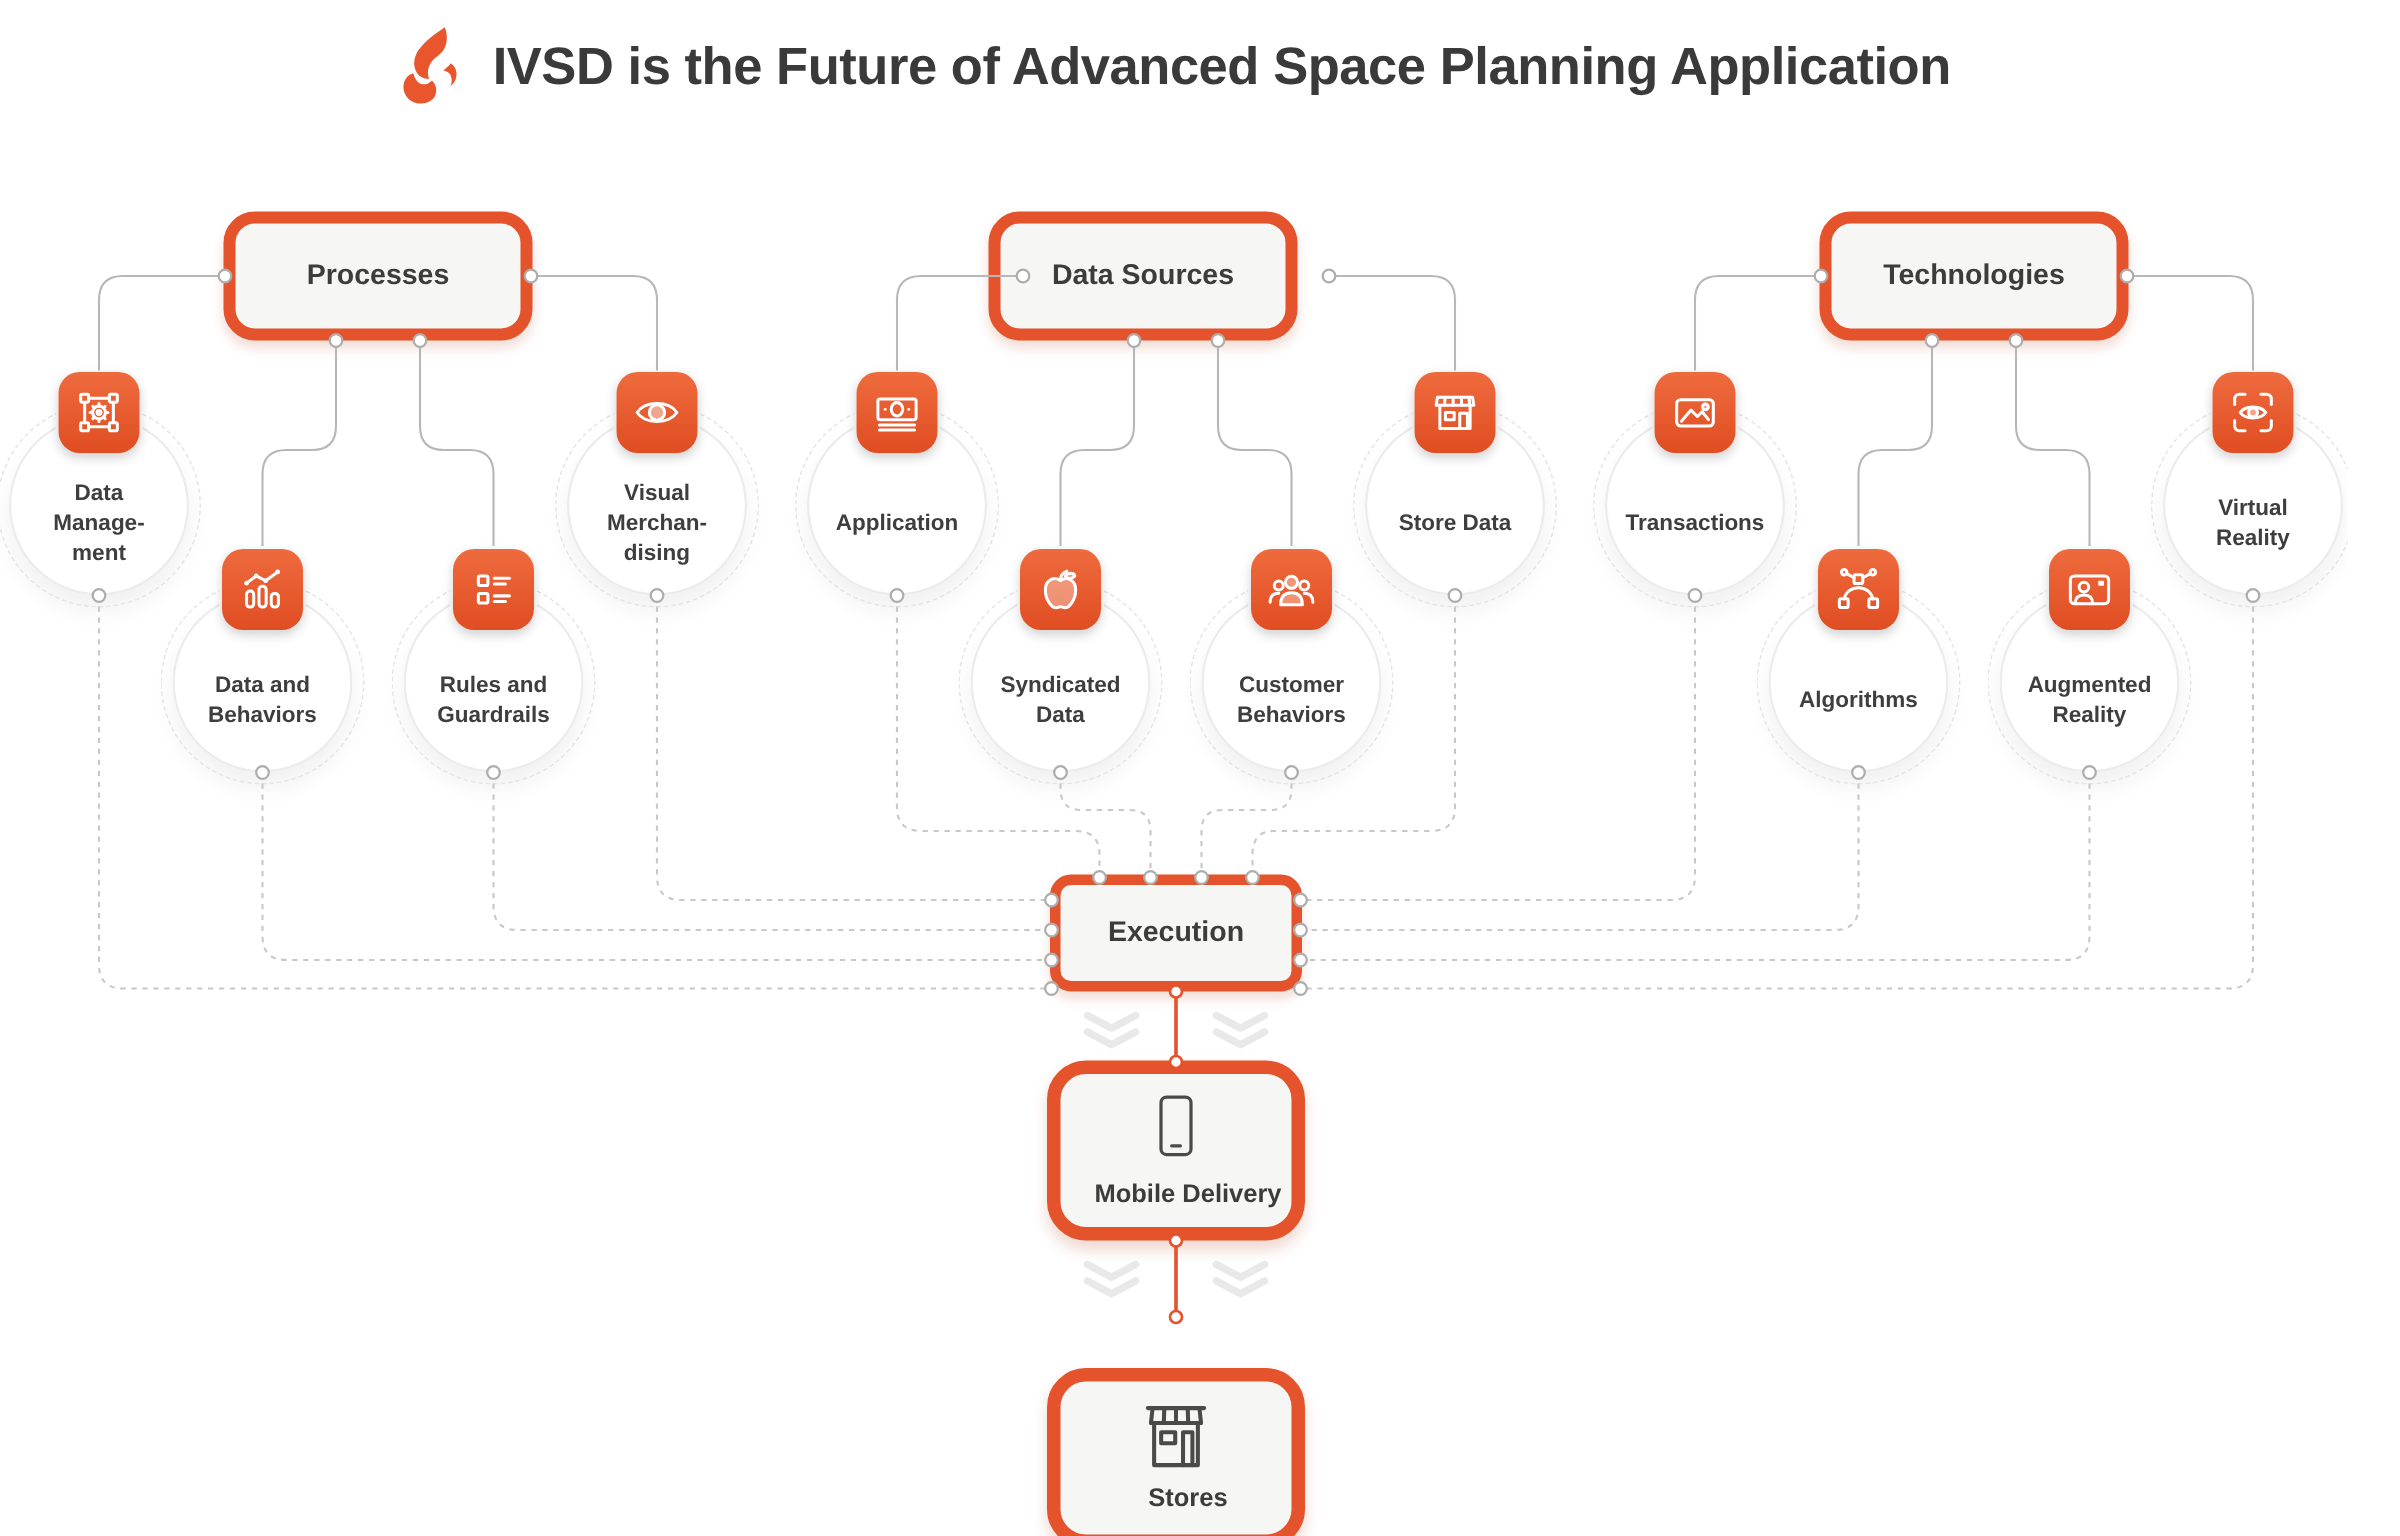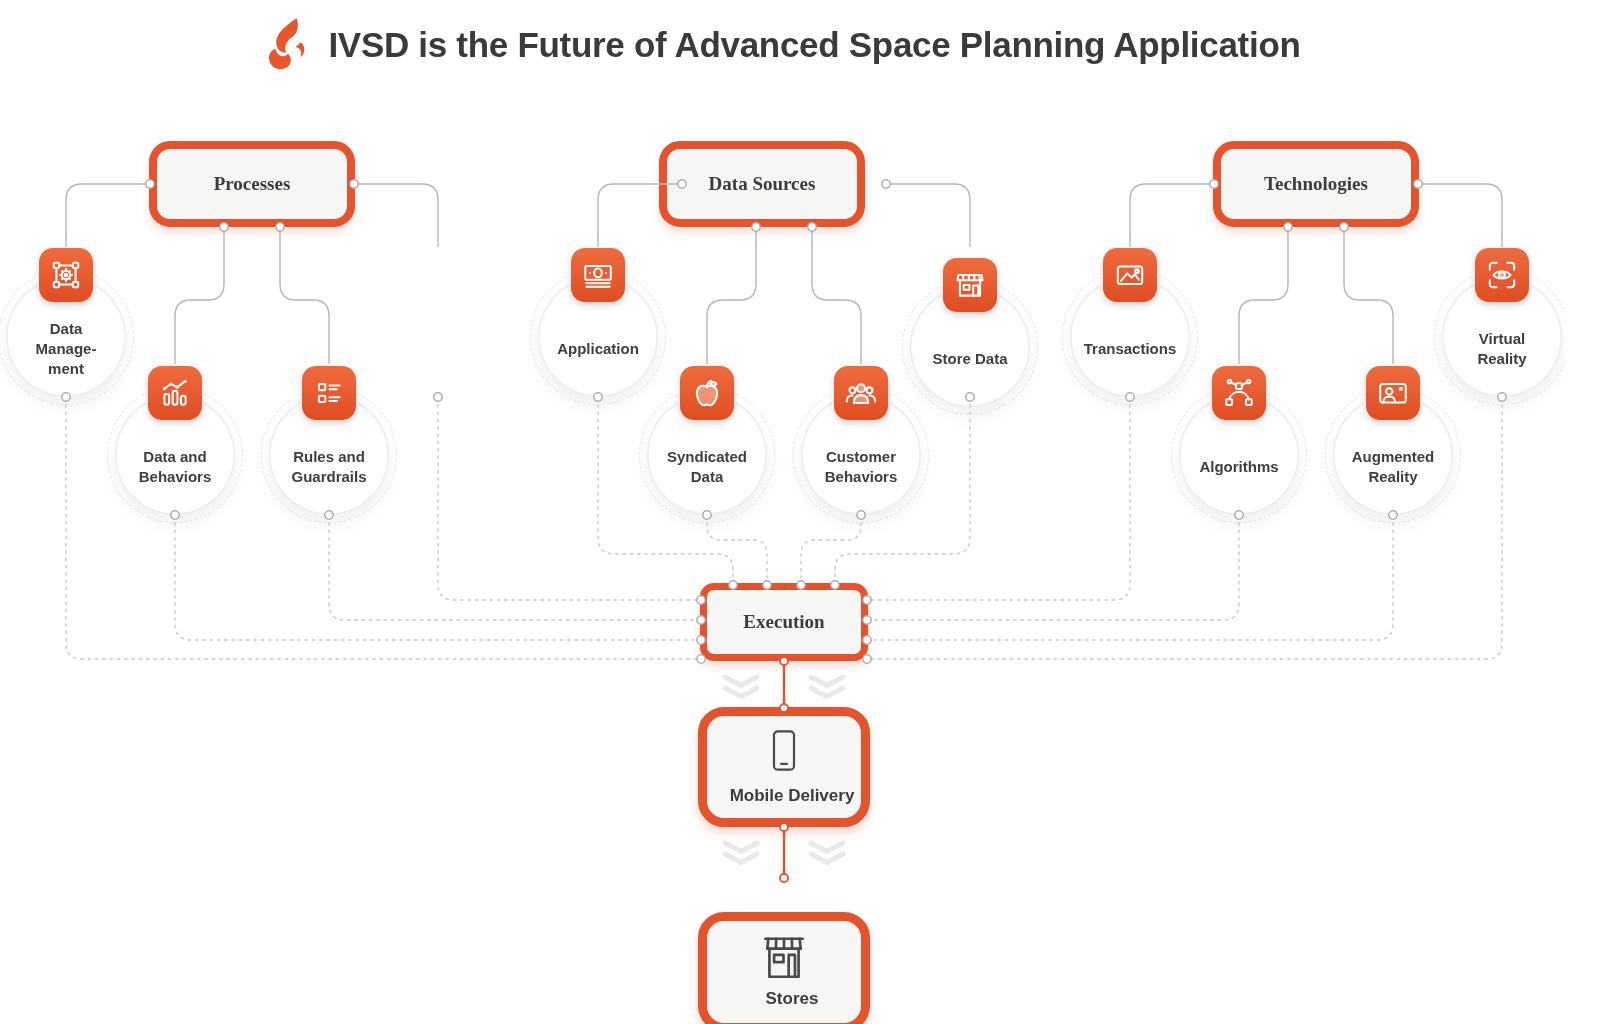--- a/index.html
+++ b/index.html
@@ -10,21 +10,21 @@
   
   #header{position:absolute;left:0;top:18px;width:100%;display:flex;align-items:center;justify-content:center;gap:18px;}
   #header h1{margin:0;font-size:35px;font-weight:700;color:#3A3A3A;letter-spacing:-0.3px;}
   
   .pbox{
     position:absolute;box-sizing:border-box;width:206px;height:86px;
     border:8px solid #E4532B;border-radius:21px;background:#F6F6F5;
     display:flex;align-items:center;justify-content:center;
     box-shadow:0 5px 8px rgba(175,60,20,0.18);
   }
-  .pbox span{font-size:19px;font-weight:700;color:#3C3C3C;font-family:Liberation Serif, serif;}
+  .pbox span{font-size:19px;font-weight:700;color:#3C3C3C;}
   .pbox.hub{width:168px;height:78px;border-width:7px;border-radius:14px;}
   
   .leaf{
     position:absolute;box-sizing:border-box;width:120px;height:120px;border-radius:50%;
     background:#fff;box-shadow:inset 0 0 0 1.5px #ECECEC, 0 10px 16px rgba(0,0,0,0.06);
     display:flex;align-items:center;justify-content:center;text-align:center;
   }
   .leaf::before{content:"";position:absolute;inset:-8px;border-radius:50%;border:1.5px dashed #E4E4E4;}
   .leaf .lbl{
     position:relative;padding-top:24px;font-size:15px;font-weight:700;line-height:1.33;
@@ -121,20 +121,31 @@
       <svg class="ic" width="34" height="34" viewBox="0 0 32 32">
         <rect x="6.5" y="7.5" width="6" height="6" rx="1"></rect>
           <rect x="6.5" y="18.5" width="6" height="6" rx="1"></rect>
         <path d="M16.5,9 H26 M16.5,12.5 H23.5 M16.5,20 H26 M16.5,23.5 H23.5"></path>
       </svg>
     </div>
     <div class="lbl">Rules and
 Guardrails</div>
   </div>
 
+  <div class="leaf" style="left:378px;top:277px">
+    <div class="tile">
+      <svg class="ic" width="34" height="34" viewBox="0 0 32 32">
+        <path d="M3.5,16 C8.5,8.5 23.5,8.5 28.5,16 C23.5,23.5 8.5,23.5 3.5,16 Z"></path>
+        <circle cx="16" cy="16" r="4.8" fill="rgba(255,255,255,0.45)"></circle>
+      </svg>
+    </div>
+    <div class="lbl">Visual
+Merchan-
+dising</div>
+  </div>
 
   <div class="leaf" style="left:538px;top:277px">
     <div class="tile">
       <svg class="ic" width="34" height="34" viewBox="0 0 32 32">
         <rect x="4" y="7.5" width="24" height="13" rx="1.5"></rect>
         <ellipse cx="16" cy="14" rx="3.6" ry="4.2"></ellipse>
         <circle cx="8.6" cy="14" r="0.9" fill="#fff" stroke="none"></circle>
           <circle cx="23.4" cy="14" r="0.9" fill="#fff" stroke="none"></circle>
         <path d="M5,23.8 H27 M5,27 H27"></path>
       </svg>
@@ -162,21 +173,21 @@
         <circle cx="24" cy="13.5" r="2.8"></circle>
           <path d="M29.4,24 C29.4,20 27,18.4 24,18.4"></path>
         <circle cx="16" cy="11.5" r="3.8" fill="rgba(255,255,255,0.35)"></circle>
         <path d="M9.2,25.5 C9.2,20 12,18 16,18 C20,18 22.8,20 22.8,25.5 Z" fill="rgba(255,255,255,0.35)"></path>
       </svg>
     </div>
     <div class="lbl">Customer
 Behaviors</div>
   </div>
 
-  <div class="leaf" style="left:910px;top:287px">
+  <div class="leaf" style="left:910px;top:277px">
     <div class="tile">
       <svg class="ic" width="34" height="34" viewBox="0 0 32 32">
         <path d="M5,6.5 H27 L27.8,11.5 H4.2 Z"></path>
         <path d="M9.8,6.5 L9.4,11.5 M14.9,6.5 L14.8,11.5 M20,6.5 L20.2,11.5 M24.8,6.5 L25.2,11.5"></path>
         <path d="M6.5,11.5 V26 H25.5 V11.5"></path>
         <rect x="10" y="16" width="5.5" height="4.5"></rect>
         <path d="M19,26 V16.5 H23.8 V26"></path>
       </svg>
     </div>
     <div class="lbl">Store Data</div>

